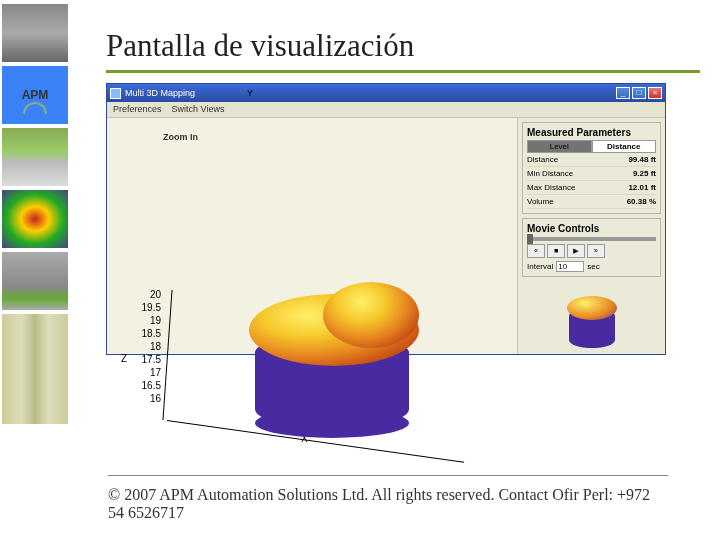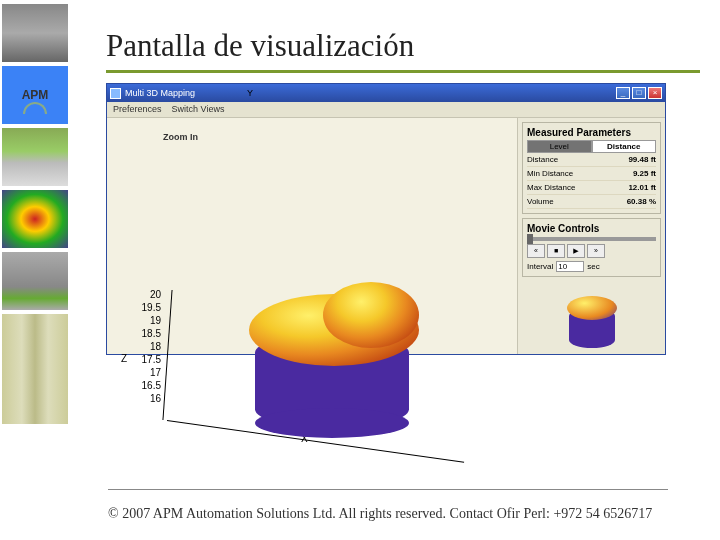--- a/index.html
+++ b/index.html
@@ -67,21 +67,21 @@
   .slider::after { content:""; position:absolute; left: 0; top:-3px; width:6px; height:10px; background:#666; }
   .interval-row { display: flex; gap: 3px; align-items: center; margin-top: 3px; }
   .interval-row input { width: 28px; font-size: 8px; border: 1px solid #999; padding: 0 1px; }
   .check-row { display: flex; gap: 8px; margin-top: 2px; align-items: center; }
   .check-row input { margin: 0; }
   .mini-prev { flex: 1; display: flex; align-items: flex-end; justify-content: center; }
   .mini-bin { width: 54px; height: 60px; position: relative; }
   .mini-bin .mb { position:absolute; left:4px; top:18px; width:46px; height:40px; background:#4a2aa0; border-radius:50%/20%; }
   .mini-bin .mt { position:absolute; left:2px; top:6px; width:50px; height:24px; border-radius:50%; background: radial-gradient(ellipse at 35% 30%, #fff06a, #e88820 60%, #5a2a90); }
   
-  .footer { position: absolute; left: 108px; bottom: 18px; font-size: 14px; font-family: "Times New Roman", serif; color: #333; border-top: 1px solid #888; padding-top: 16px; width: 560px; }
+  .footer { position: absolute; left: 108px; bottom: 18px; font-size: 16px; font-family: "Times New Roman", serif; color: #333; border-top: 1px solid #888; padding-top: 10px; width: 560px; }
 </style>
 </head>
 <body>
 
 <div class="slide">
   <div class="left-col">
     <div class="thumb thumb-silo"></div>
     <div class="thumb thumb-logo">
       <span>APM</span>
       <span class="arc"></span>

